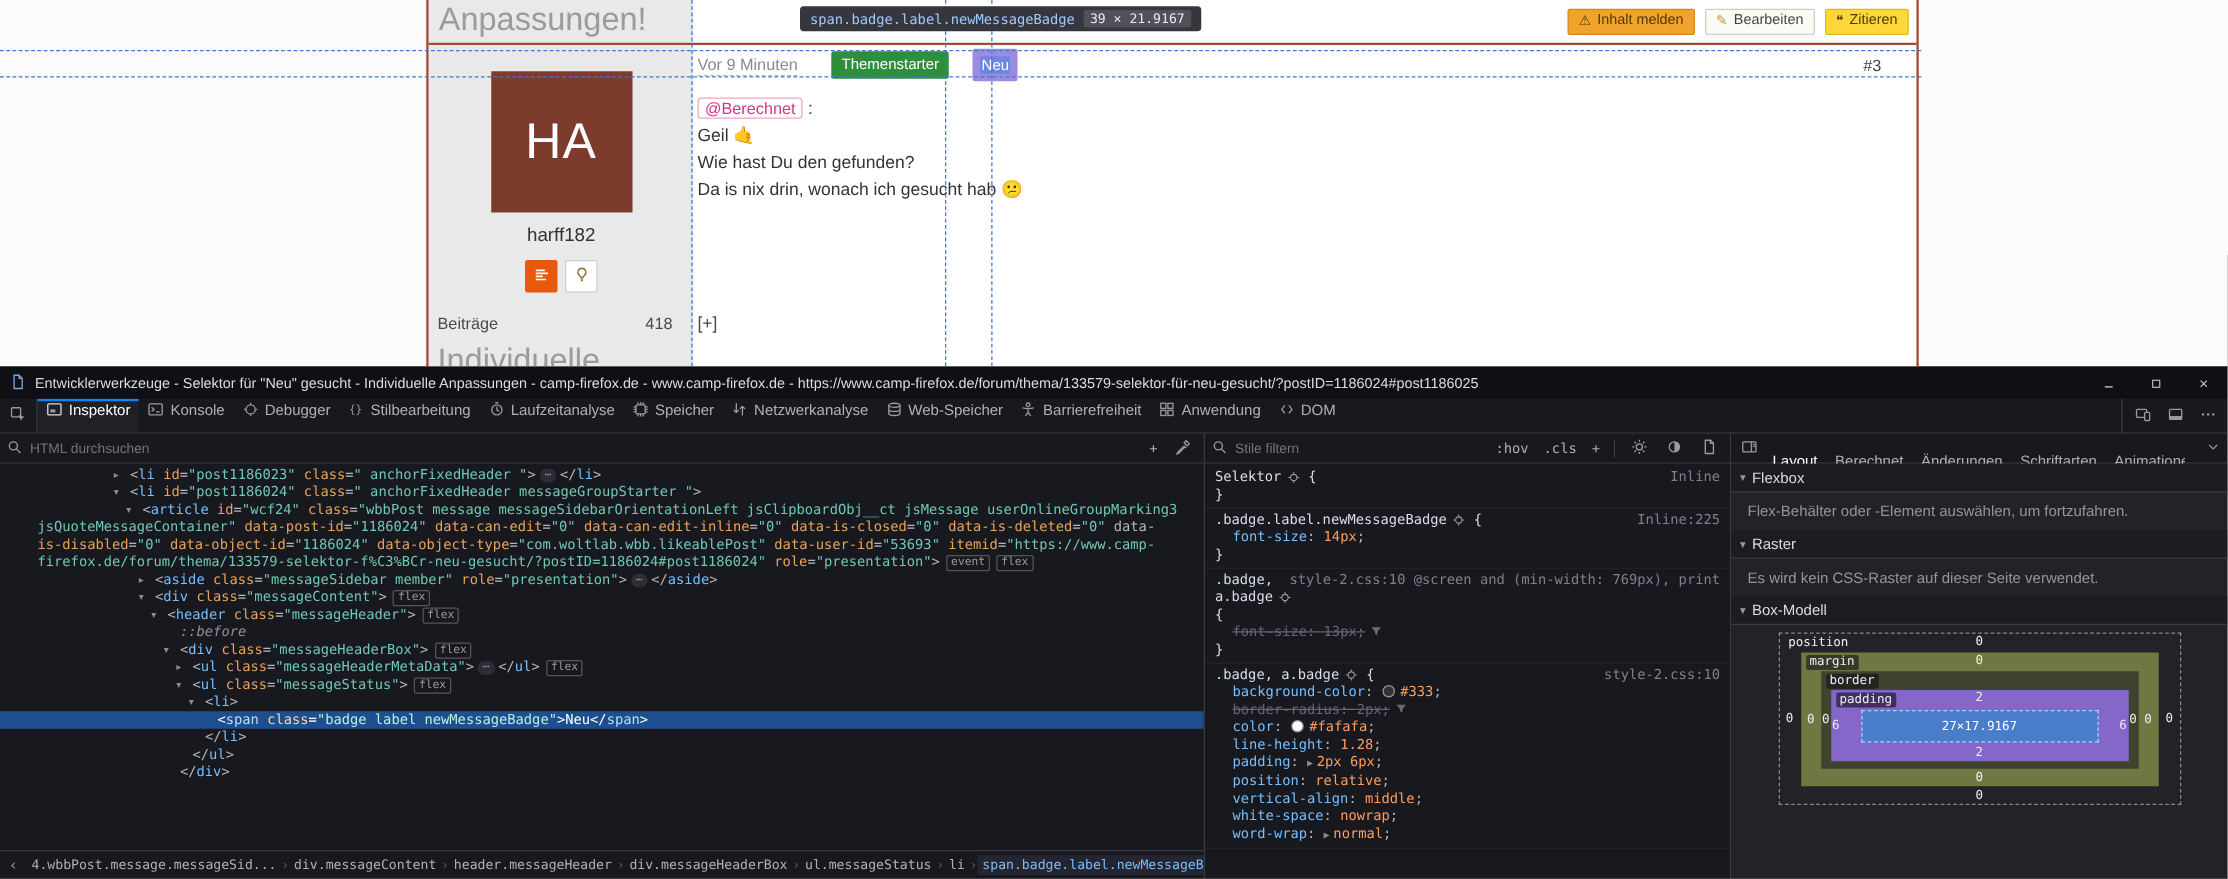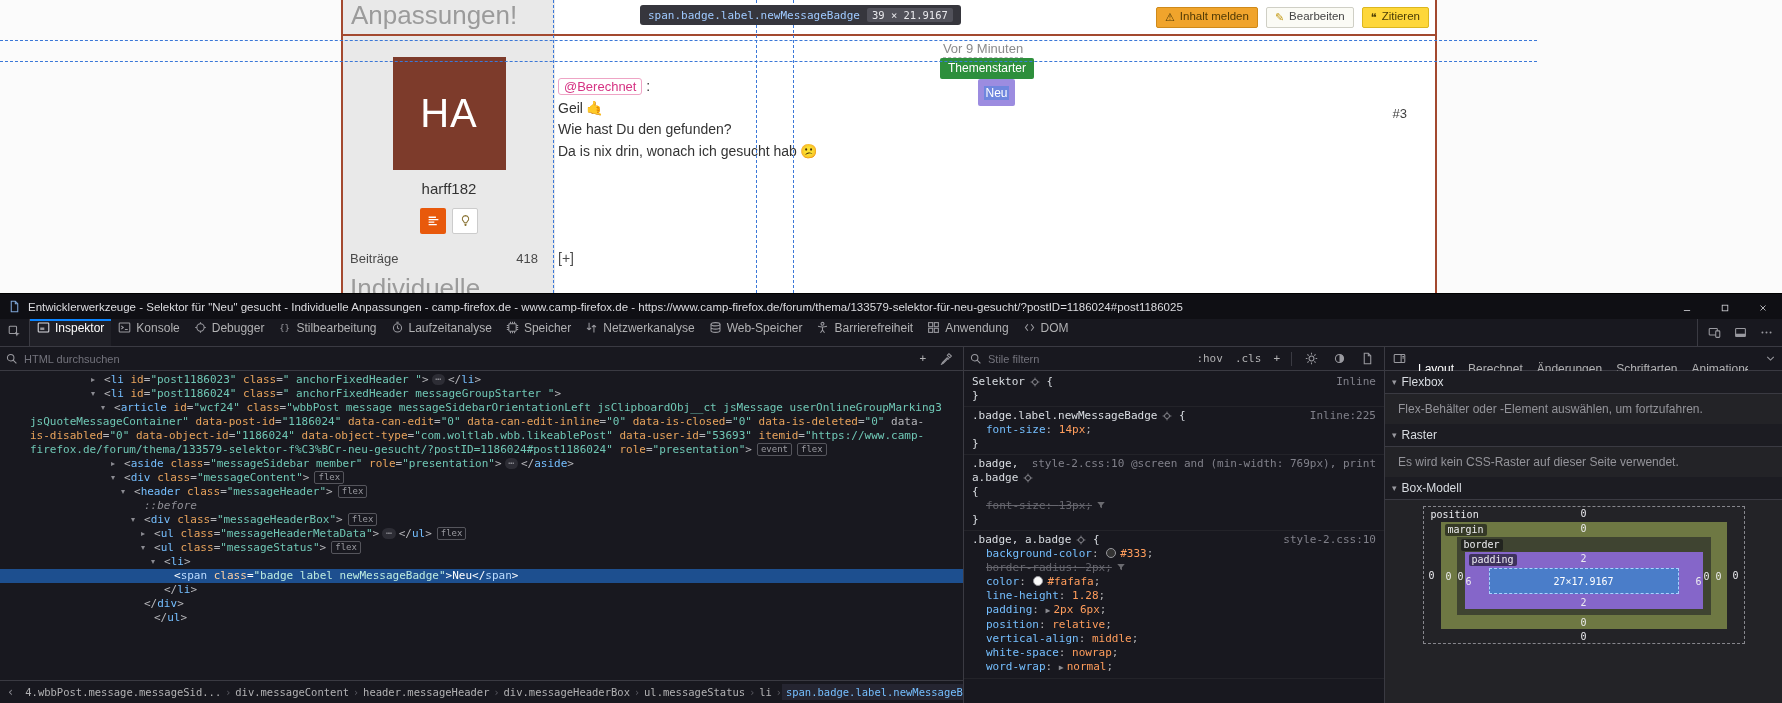--- a/index.html
+++ b/index.html
@@ -1,20 +1,20 @@
 <!DOCTYPE html>
 <html><head>
 <meta charset="utf-8">
 <style>
   html,body{margin:0;padding:0;background:#fff;}
   #root{position:relative;width:1782px;height:703px;overflow:hidden;font-family:"Liberation Sans",sans-serif;}
 
   
   #page{position:relative;height:293px;background:#fbfbfb;overflow:hidden;}
-  .post-wrap{position:absolute;left:341px;top:0;width:1096px;height:100%;border-left:2px solid #a3492f;border-right:2px solid #a3492f;background:#fff;box-sizing:border-box;}
+  .post-wrap{position:absolute;left:341px;top:0;width:1194px;height:100%;border-left:2px solid #a3492f;border-right:2px solid #a3492f;background:#fff;box-sizing:border-box;}
   .prev-post{display:flex;height:34px;border-bottom:2px solid #a3492f;}
   .prev-sidebar{width:212px;background:#e9e9e9;overflow:hidden;flex:none;}
   .big-gray{font-size:26px;color:#9b9b9b;padding-left:8px;line-height:31px;white-space:nowrap;}
   .prev-content{flex:1;display:flex;align-items:center;justify-content:flex-end;gap:8px;padding-right:6px;background:#fff;}
   .pbtn{display:inline-flex;align-items:center;gap:5px;height:21px;padding:0 8px;border-radius:2px;font-size:11.5px;line-height:1;cursor:default;}
   .pbtn .pic{font-size:11px;}
   .pbtn-amber{background:#f0a42c;border:1px solid #cf8a1a;color:#503a05;}
   .pbtn-light{background:#fbfbf5;border:1px solid #cfcfc5;color:#444;}
   .pbtn-light .pic{color:#c49a16;}
   .pbtn-yellow{background:#fed73a;border:1px solid #dcb71f;color:#4a3c06;}
@@ -26,21 +26,21 @@
   .user-icons{display:flex;gap:6px;margin-top:11px;}
   .uicon{width:26px;height:26px;display:flex;align-items:center;justify-content:center;border-radius:2px;}
   .uicon-orange{background:#e8590c;}
   .uicon-orange .ic{stroke:#fff;}
   .uicon-light{background:#fff;border:1px solid #ccc;box-sizing:border-box;}
   .uicon-light .ic{stroke:#8a7435;}
   .stats-row{width:100%;display:flex;justify-content:space-between;padding:0 17px 0 7px;box-sizing:border-box;margin-top:17px;font-size:13px;color:#4a4a4a;}
   .sidebar-bottom{align-self:flex-start;font-size:26px;color:#9b9b9b;padding-left:7px;margin-top:7px;white-space:nowrap;}
 
   .post-content{flex:1;position:relative;background:#fff;min-width:0;}
-  .meta-row{display:flex;align-items:center;padding:5px 0 0 3px;height:22px;flex-direction:column;}
+  .meta-row{display:flex;align-items:center;padding:5px 0 0 3px;height:22px;}
   .meta-time{font-size:13px;color:#8a8a8a;border-bottom:1px dashed #b5b5b5;margin-right:27px;line-height:16px;}
   .badge-starter{background:#2d8f3c;color:#fff;font-size:12px;padding:3px 8px;border-radius:2px;margin-right:19px;line-height:1.28;}
   .badge-new-outer{background:#9c8ce0;padding:3px 6px;border-radius:2px;line-height:1.28;}
   .badge-new-inner{background:#6f86de;color:#fff;font-size:12px;padding:0 1px;}
   .post-number{margin-left:auto;padding-right:28px;font-size:13px;color:#3f3f3f;}
   .post-body{padding:13px 0 0 3px;font-size:14px;color:#333;line-height:21.5px;}
   .mention{color:#d63384;border:1px solid #eea4c5;border-radius:3px;padding:0 5px;font-size:13px;background:#fff;}
   .expander{position:absolute;top:214px;left:3px;font-size:14px;color:#4a4a4a;}
 
   .guide{position:absolute;z-index:5;pointer-events:none;}
@@ -384,22 +384,22 @@
             <div class="mrow" style="padding-left: 124px;"><span class="tw" style="left:111px">▸</span>&lt;<span class="tkt">aside</span> <span class="tka">class</span>=<span class="tkv">"messageSidebar member"</span> <span class="tka">role</span>=<span class="tkv">"presentation"</span>&gt;<span class="ell">⋯</span>&lt;/<span class="tkt">aside</span>&gt;</div>
             <div class="mrow" style="padding-left: 124px;"><span class="tw" style="left:111px">▾</span>&lt;<span class="tkt">div</span> <span class="tka">class</span>=<span class="tkv">"messageContent"</span>&gt;<span class="nbadge">flex</span></div>
             <div class="mrow" style="padding-left: 134px;"><span class="tw" style="left:121px">▾</span>&lt;<span class="tkt">header</span> <span class="tka">class</span>=<span class="tkv">"messageHeader"</span>&gt;<span class="nbadge">flex</span></div>
             <div class="mrow pseudo" style="padding-left: 144px;">::before</div>
             <div class="mrow" style="padding-left: 144px;"><span class="tw" style="left:131px">▾</span>&lt;<span class="tkt">div</span> <span class="tka">class</span>=<span class="tkv">"messageHeaderBox"</span>&gt;<span class="nbadge">flex</span></div>
             <div class="mrow" style="padding-left: 154px;"><span class="tw" style="left:141px">▸</span>&lt;<span class="tkt">ul</span> <span class="tka">class</span>=<span class="tkv">"messageHeaderMetaData"</span>&gt;<span class="ell">⋯</span>&lt;/<span class="tkt">ul</span>&gt;<span class="nbadge">flex</span></div>
             <div class="mrow" style="padding-left: 154px;"><span class="tw" style="left:141px">▾</span>&lt;<span class="tkt">ul</span> <span class="tka">class</span>=<span class="tkv">"messageStatus"</span>&gt;<span class="nbadge">flex</span></div>
             <div class="mrow" style="padding-left: 164px;"><span class="tw" style="left:151px">▾</span>&lt;<span class="tkt">li</span>&gt;</div>
             <div class="mrow sel" style="padding-left: 174px;">&lt;<span class="tkt">span</span> <span class="tka">class</span>=<span class="tkv">"badge label newMessageBadge"</span>&gt;Neu&lt;/<span class="tkt">span</span>&gt;</div>
             <div class="mrow" style="padding-left: 164px;">&lt;/<span class="tkt">li</span>&gt;</div>
+            <div class="mrow" style="padding-left: 154px;">&lt;/<span class="tkt">ul</span>&gt;</div>
             <div class="mrow" style="padding-left: 144px;">&lt;/<span class="tkt">div</span>&gt;</div>
-            <div class="mrow" style="padding-left: 154px;">&lt;/<span class="tkt">ul</span>&gt;</div>
           </div>
         <div class="breadcrumbs">
           <span class="bc-nav">‹</span>
           <div class="bc-items" style="display:flex;align-items:center;">
               <span class="bc-item">4.wbbPost.message.messageSid...</span>
               <span class="bc-sep">›</span>
               <span class="bc-item">div.messageContent</span>
               <span class="bc-sep">›</span>
               <span class="bc-item">header.messageHeader</span>
               <span class="bc-sep">›</span>

